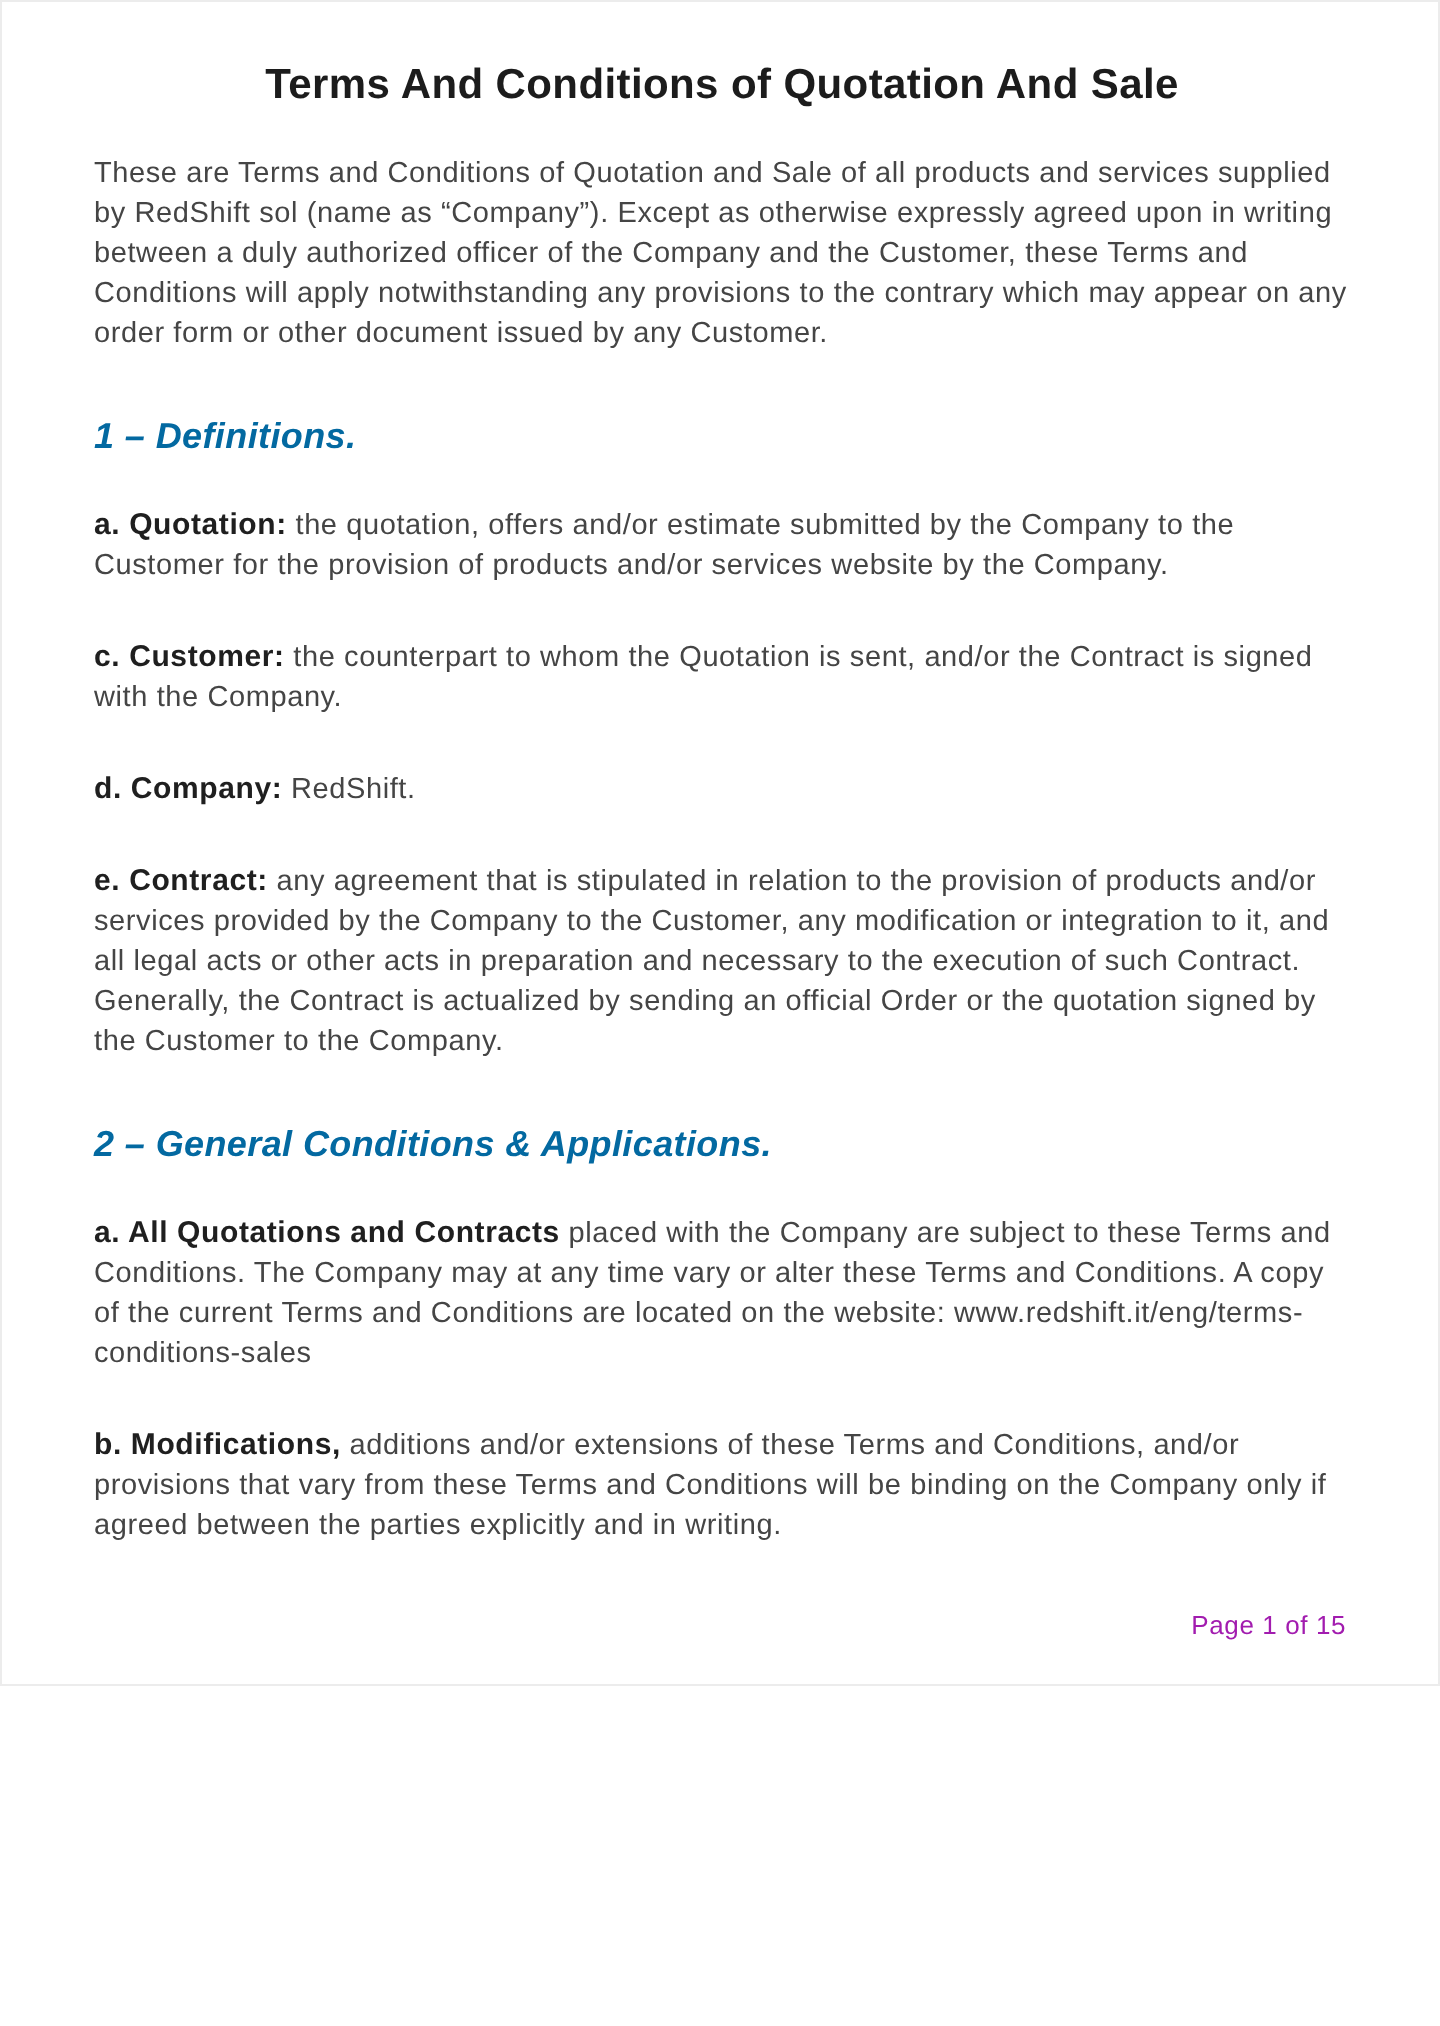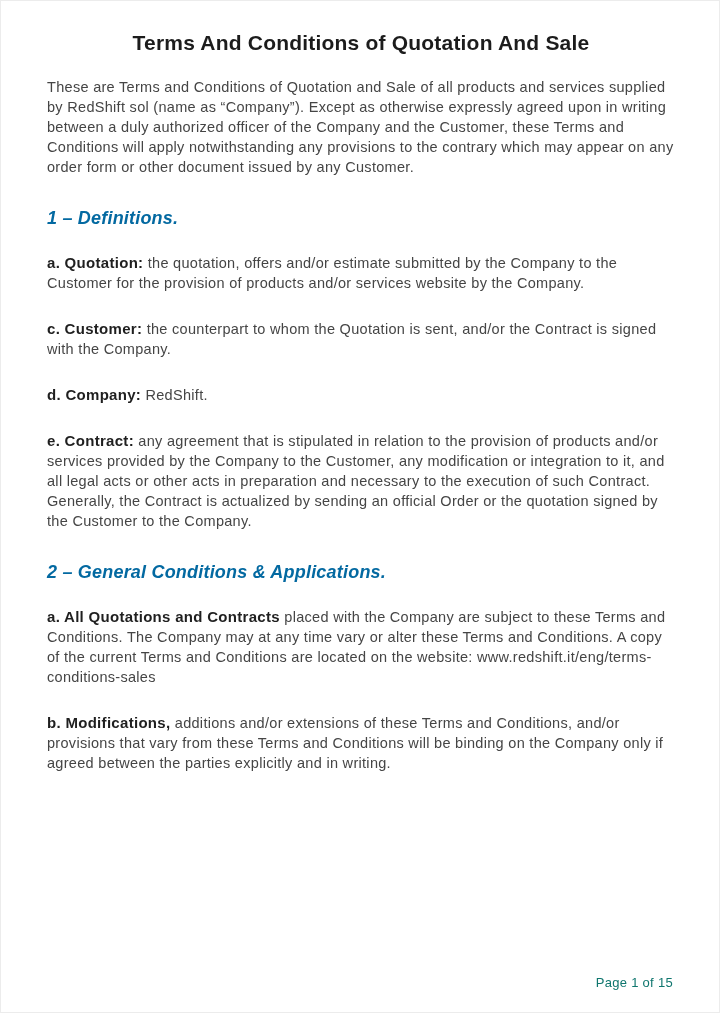--- a/index.html
+++ b/index.html
@@ -4,21 +4,21 @@
 <style>
   * { margin: 0; padding: 0; box-sizing: border-box; }
   html, body {
     width: 720px;
     background: #ffffff;
     font-family: "Liberation Sans", sans-serif;
   }
   .page {
     position: relative;
     width: 720px;
-    height: 1013px;
+    height: 843px;
     background: #ffffff;
     border: 1px solid #ececec;
     padding: 30px 44px 0 46px;
     overflow: hidden;
   }
   .title {
     font-size: 21px;
     font-weight: 700;
     color: #1c1c1c;
     text-align: center;
@@ -48,21 +48,21 @@
     font-size: 15px;
     color: #1f1f1f;
     margin-top: 12px;
   }
   .footer {
     position: absolute;
     right: 46px;
     bottom: 22px;
     font-size: 13px;
     letter-spacing: 0.3px;
-    color: #0f766e;
+    color: #a21caf;
   }
 </style>
 </head>
 <body>
 
 <div class="page">
 
   <h1 class="title">Terms And Conditions of Quotation And Sale</h1>
 
   <p class="body">These are Terms and Conditions of Quotation and Sale of all products and services supplied by RedShift sol (name as “Company”). Except as otherwise expressly agreed upon in writing between a duly authorized officer of the Company and the Customer, these Terms and Conditions will apply notwithstanding any provisions to the contrary which may appear on any order form or other document issued by any Customer.</p>

